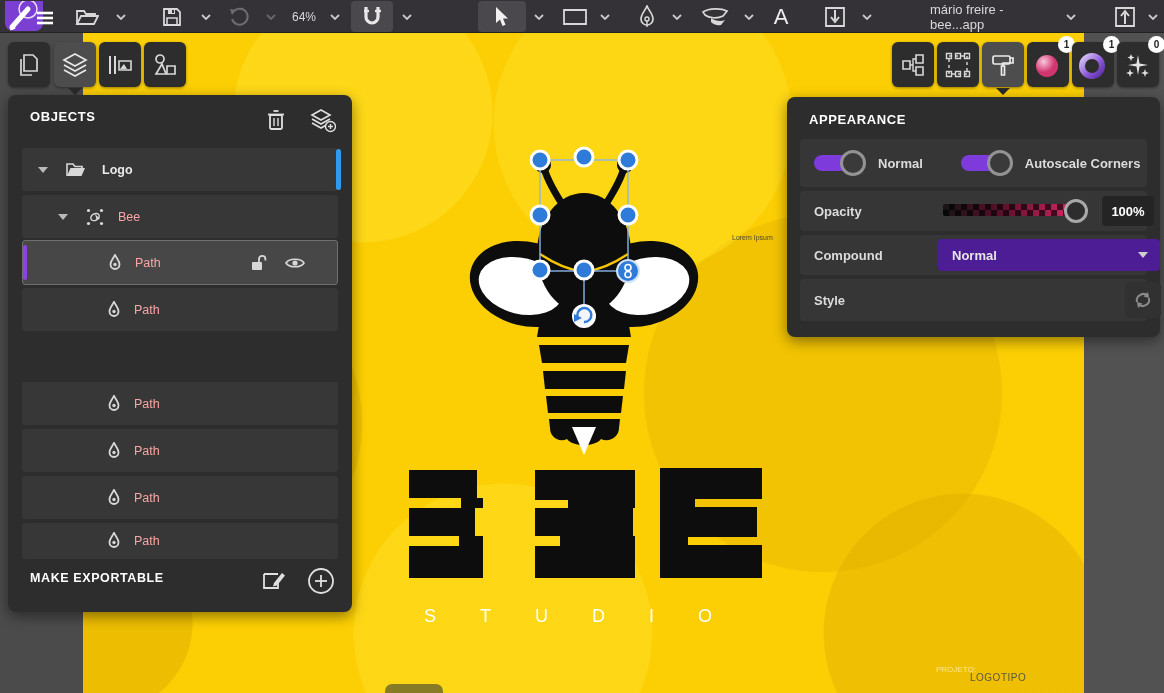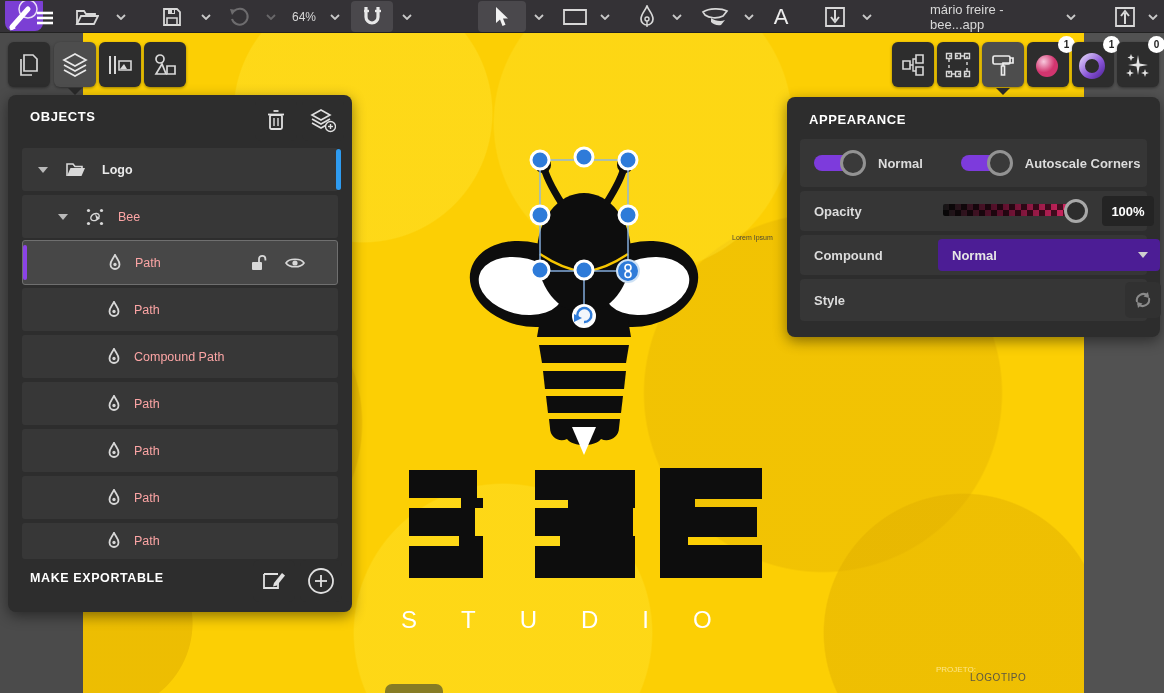--- a/index.html
+++ b/index.html
@@ -28,21 +28,21 @@
     background-image:
       radial-gradient(circle 130px at 280px 80px,  rgba(255,224,40,.55) 0 99%, transparent 100%),
       radial-gradient(circle 150px at 560px 90px,  rgba(255,224,40,.45) 0 99%, transparent 100%),
       radial-gradient(circle 160px at 120px 390px, rgba(222,172,0,.40) 0 99%, transparent 100%),
       radial-gradient(circle 180px at 740px 360px, rgba(222,172,0,.35) 0 99%, transparent 100%),
       radial-gradient(circle 150px at 420px 600px, rgba(255,224,40,.5) 0 99%, transparent 100%),
       radial-gradient(circle 140px at 880px 600px, rgba(222,172,0,.45) 0 99%, transparent 100%),
       radial-gradient(circle 90px  at 20px  590px, rgba(222,172,0,.5)  0 99%, transparent 100%);
     z-index:2; }
   #artwork { left:0; top:0; width:1164px; height:693px; z-index:6; pointer-events:none; }
-  #studio { left:401px; top:606px; width:400px; color:#fff; font-size:24px; font-weight:400;
+  #studio { left:424px; top:606px; width:400px; color:#fff; font-size:18px; font-weight:400;
     letter-spacing:44px; z-index:6; pointer-events:none; }
   #lorem { left:732px; top:234px; color:#4e4936; font-size:7px; z-index:6; }
   #projeto { left:936px; top:665px; color:rgba(255,236,160,.85); font-size:8px; z-index:6; }
   #logotipo { left:970px; top:672px; color:#5c5743; font-size:10px; letter-spacing:.5px; z-index:6; }
   #bottom-tab { left:385px; top:684px; width:58px; height:9px; background:#877c25;
     border-radius:7px 7px 0 0; z-index:6; }
 
   
   .sqbtn { position:absolute; width:42px; height:45px; background:#2d2d2d; border-radius:6px;
     display:flex; align-items:center; justify-content:center; z-index:10;
@@ -480,27 +480,20 @@
     </div>
 
     <div class="row" style="top:193px;">
       <svg class="ico" style="margin-left:84px;" width="16" height="18" viewBox="0 0 18 24">
         <path d="M9,1 C7,6 3,9 3,14 A6,6 0 0 0 15,14 C15,9 11,6 9,1 Z" fill="none" stroke="#d8d8d8" stroke-width="1.8"></path>
         <circle cx="9" cy="14" r="2.2" fill="#d8d8d8"></circle>
       </svg>
       <span class="lbl" style="margin-left:12px;">Path</span>
     </div>
 
-    <div class="row" style="top:240px;">
-      <svg class="ico" style="margin-left:84px;" width="16" height="18" viewBox="0 0 18 24">
-        <path d="M9,1 C7,6 3,9 3,14 A6,6 0 0 0 15,14 C15,9 11,6 9,1 Z" fill="none" stroke="#d8d8d8" stroke-width="1.8"></path>
-        <circle cx="9" cy="14" r="2.2" fill="#d8d8d8"></circle>
-      </svg>
-      <span class="lbl" style="margin-left:12px;">Compound Path</span>
-    </div>
 
     <div class="row" style="top:287px;">
       <svg class="ico" style="margin-left:84px;" width="16" height="18" viewBox="0 0 18 24">
         <path d="M9,1 C7,6 3,9 3,14 A6,6 0 0 0 15,14 C15,9 11,6 9,1 Z" fill="none" stroke="#d8d8d8" stroke-width="1.8"></path>
         <circle cx="9" cy="14" r="2.2" fill="#d8d8d8"></circle>
       </svg>
       <span class="lbl" style="margin-left:12px;">Path</span>
     </div>
 
     <div class="row" style="top:334px;">

